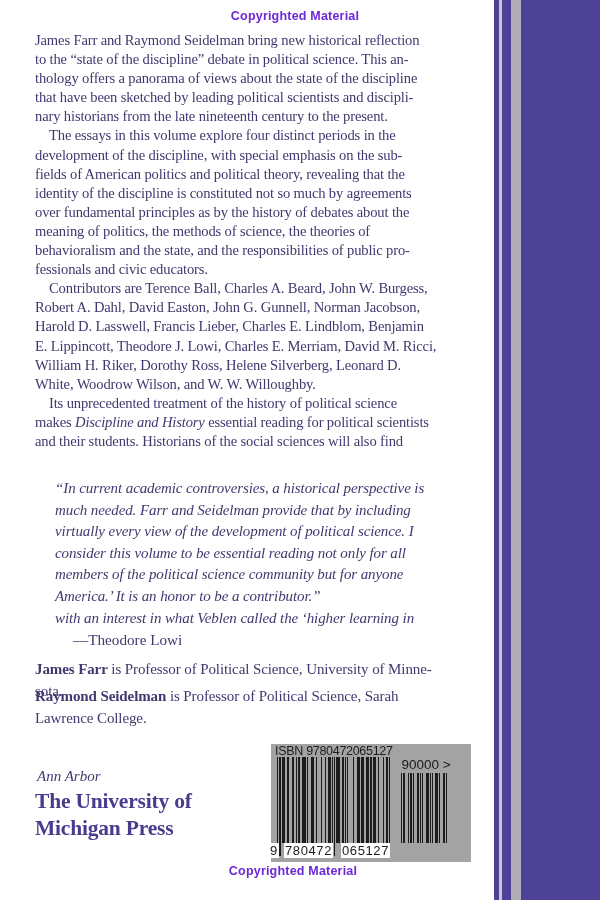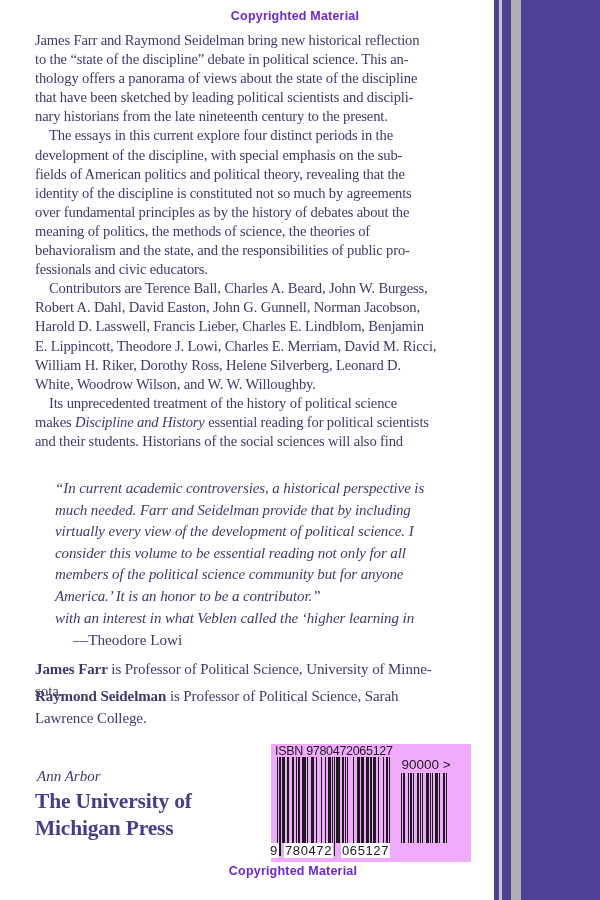--- a/index.html
+++ b/index.html
@@ -63,21 +63,21 @@
     position: absolute; left: 37px; top: 768px;
     font-size: 15px; font-style: italic; color: #3e3a6f;
   }
   .pub-name {
     position: absolute; left: 35px; top: 788px;
     font-size: 21.5px; font-weight: bold; line-height: 27px;
     color: #473c8e; letter-spacing: -0.2px;
   }
 
   
-  .barcode-box { position: absolute; left: 271px; top: 744px; width: 200px; height: 118px; background: #f0abfc; }
+  .barcode-box { position: absolute; left: 271px; top: 744px; width: 200px; height: 118px; background: #a3a3a3; }
   .isbn-label {
     position: absolute; left: 4px; top: 0; width: 117px; text-align: center;
     font-family: "Liberation Sans", sans-serif; font-size: 12.5px; color: #1c1c1c;
     white-space: nowrap; letter-spacing: -0.3px;
   }
   .ean-main { position: absolute; left: 6px; top: 13px; width: 113px; height: 99px; }
   .ean-main rect, .ean-supp rect { fill: #1c1c1c; }
   .digits span {
     position: absolute; top: 99px; background: #ffffff; padding: 0 1px;
     font-family: "Liberation Sans", sans-serif; font-size: 13px; color: #1c1c1c;
@@ -108,21 +108,21 @@
 
   <div class="body-text">
     <div>
         <div class="tl">James Farr and Raymond Seidelman bring new historical reflection</div>
         <div class="tl">to the “state of the discipline” debate in political science. This an-</div>
         <div class="tl">thology offers a panorama of views about the state of the discipline</div>
         <div class="tl">that have been sketched by leading political scientists and discipli-</div>
         <div class="tl">nary historians from the late nineteenth century to the present.</div>
       </div>
     <div class="indent-first">
-        <div class="tl">The essays in this current explore four distinct periods in the</div>
+        <div class="tl">The essays in this volume explore four distinct periods in the</div>
         <div class="tl">development of the discipline, with special emphasis on the sub-</div>
         <div class="tl">fields of American politics and political theory, revealing that the</div>
         <div class="tl">identity of the discipline is constituted not so much by agreements</div>
         <div class="tl">over fundamental principles as by the history of debates about the</div>
         <div class="tl">meaning of politics, the methods of science, the theories of</div>
         <div class="tl">behavioralism and the state, and the responsibilities of public pro-</div>
         <div class="tl">fessionals and civic educators.</div>
       </div>
     <div class="indent-first">
         <div class="tl">Contributors are Terence Ball, Charles A. Beard, John W. Burgess,</div>

